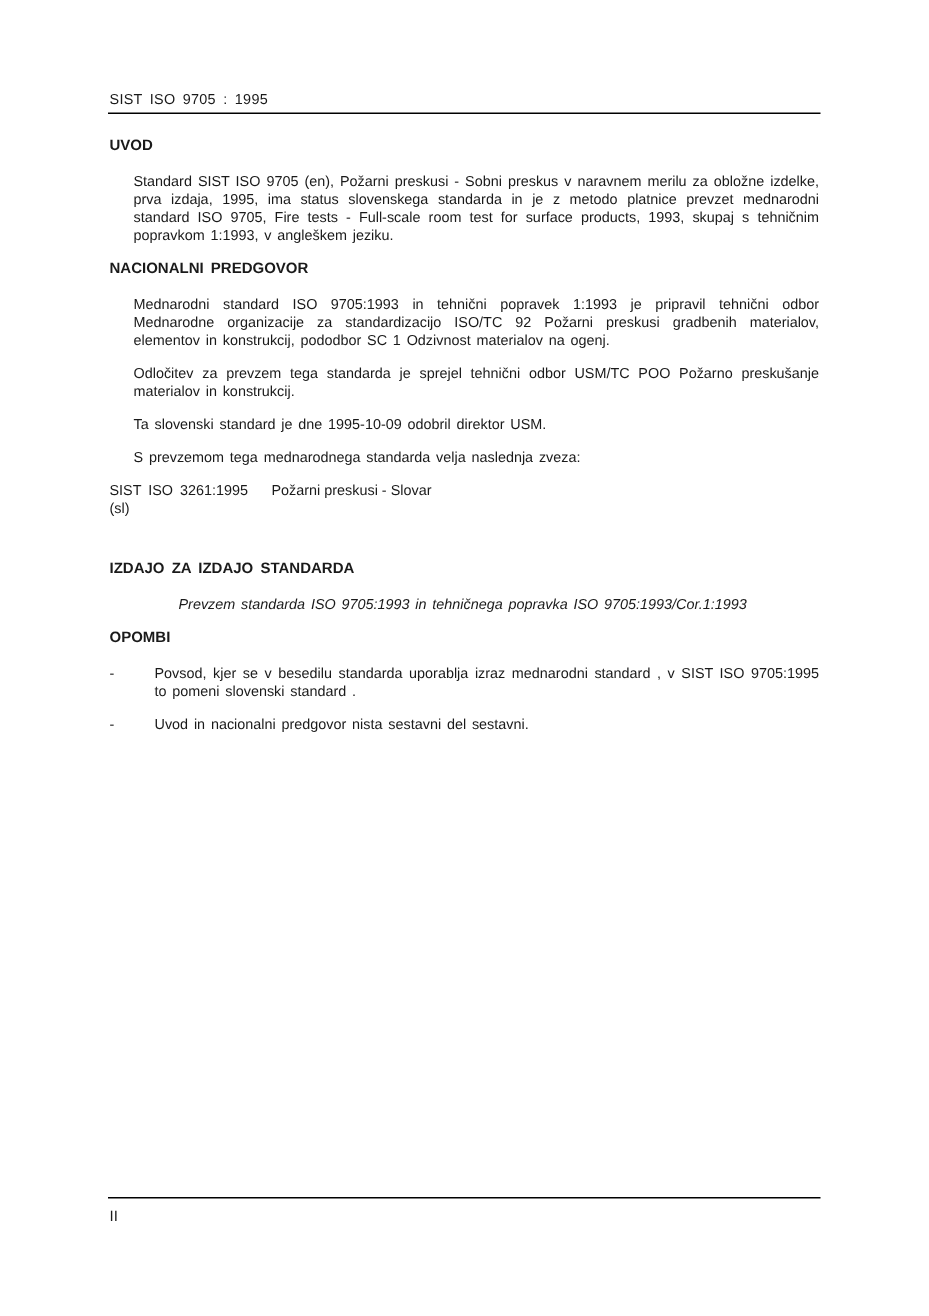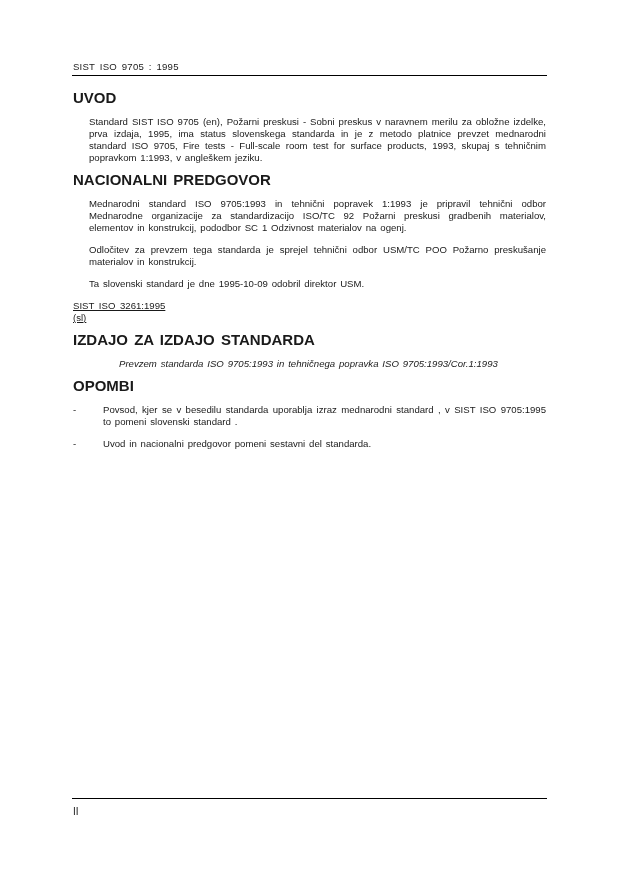--- a/index.html
+++ b/index.html
@@ -4,24 +4,24 @@
 <style>
   html, body { margin: 0; padding: 0; background: #ffffff; }
   body { width: 619px; height: 877px; position: relative; overflow: hidden;
          font-family: "Liberation Sans", sans-serif; color: #1a1a1a; }
   .page { position: absolute; left: 0; top: 0; width: 502px; height: 877px; }
   .hdr-text { position: absolute; left: 73px; top: 61px; font-size: 9.6px; letter-spacing: 0.2px; word-spacing: 2px; }
   .hdr-line { position: absolute; left: 72px; top: 75px; width: 475px; height: 1px; background: #000; }
   .ftr-line { position: absolute; left: 72px; top: 798px; width: 475px; height: 1px; background: #000; }
   .ftr-text { position: absolute; left: 73px; top: 806px; font-size: 10px; }
   .content { position: absolute; left: 73px; top: 92px; width: 473px; font-size: 9.6px; line-height: 12px; }
-  h2 { font-size: 15px; font-weight: bold; margin: 0 0 12px 0; word-spacing: 2px; line-height: 12px; }
+  h2 { font-size: 10px; font-weight: bold; margin: 0 0 12px 0; word-spacing: 2px; line-height: 12px; }
   p { margin: 0 0 10px 16px; text-align: justify; word-spacing: 1.2px; }
   .sec { margin-bottom: 4px; }
-  .ref-row { display: flex; margin-bottom: 10px; text-decoration: underline; }
+  .ref-row { display: flex; margin-bottom: 28px; }
   .ref-code { width: 108px; word-spacing: 2px; }
   .indent { padding-left: 30px; font-style: italic; }
   .note { display: flex; margin-bottom: 10px; }
   .note-dash { width: 30px; flex: none; }
   .note-text { flex: 1; text-align: justify; word-spacing: 1.2px; }
 </style>
 </head>
 <body>
 
 <div class="page">
@@ -35,38 +35,40 @@
     </section>
 
     <section class="sec">
       <h2>NACIONALNI  PREDGOVOR</h2>
       <p>Mednarodni standard ISO 9705:1993 in tehnični popravek 1:1993 je pripravil tehnični odbor Mednarodne organizacije za standardizacijo ISO/TC 92 Požarni preskusi gradbenih materialov, elementov in konstrukcij, pododbor SC 1 Odzivnost materialov na ogenj.</p>
       <p>Odločitev za prevzem tega standarda je sprejel tehnični odbor USM/TC POO Požarno preskušanje materialov in konstrukcij.</p>
       <p>Ta slovenski standard je dne 1995-10-09 odobril direktor USM.</p>
     </section>
 
     <section class="sec">
+      <p>S prevzemom tega mednarodnega standarda velja naslednja zveza:</p>
       <div class="ref-row">
         <span class="ref-code">SIST ISO 3261:1995 (sl)</span>
+        <span>Požarni preskusi - Slovar</span>
       </div>
     </section>
 
     <section class="sec">
       <h2>IZDAJO  ZA  IZDAJO  STANDARDA</h2>
       <p class="indent">Prevzem standarda ISO 9705:1993 in tehničnega popravka ISO 9705:1993/Cor.1:1993</p>
     </section>
 
     <section class="sec">
       <h2>OPOMBI</h2>
       <div class="note">
         <span class="note-dash">-</span>
         <span class="note-text">Povsod, kjer se v besedilu standarda uporablja izraz  mednarodni standard , v SIST ISO 9705:1995 to pomeni  slovenski standard .</span>
       </div>
       <div class="note">
         <span class="note-dash">-</span>
-        <span class="note-text">Uvod in nacionalni predgovor pomeni sestavni del standarda.</span>
+        <span class="note-text">Uvod in nacionalni predgovor nista sestavni del sestavni.</span>
       </div>
     </section>
   </div>
 
   <div class="ftr-line"></div>
   <div class="ftr-text">II</div>
 </div>
 
 </body></html>

